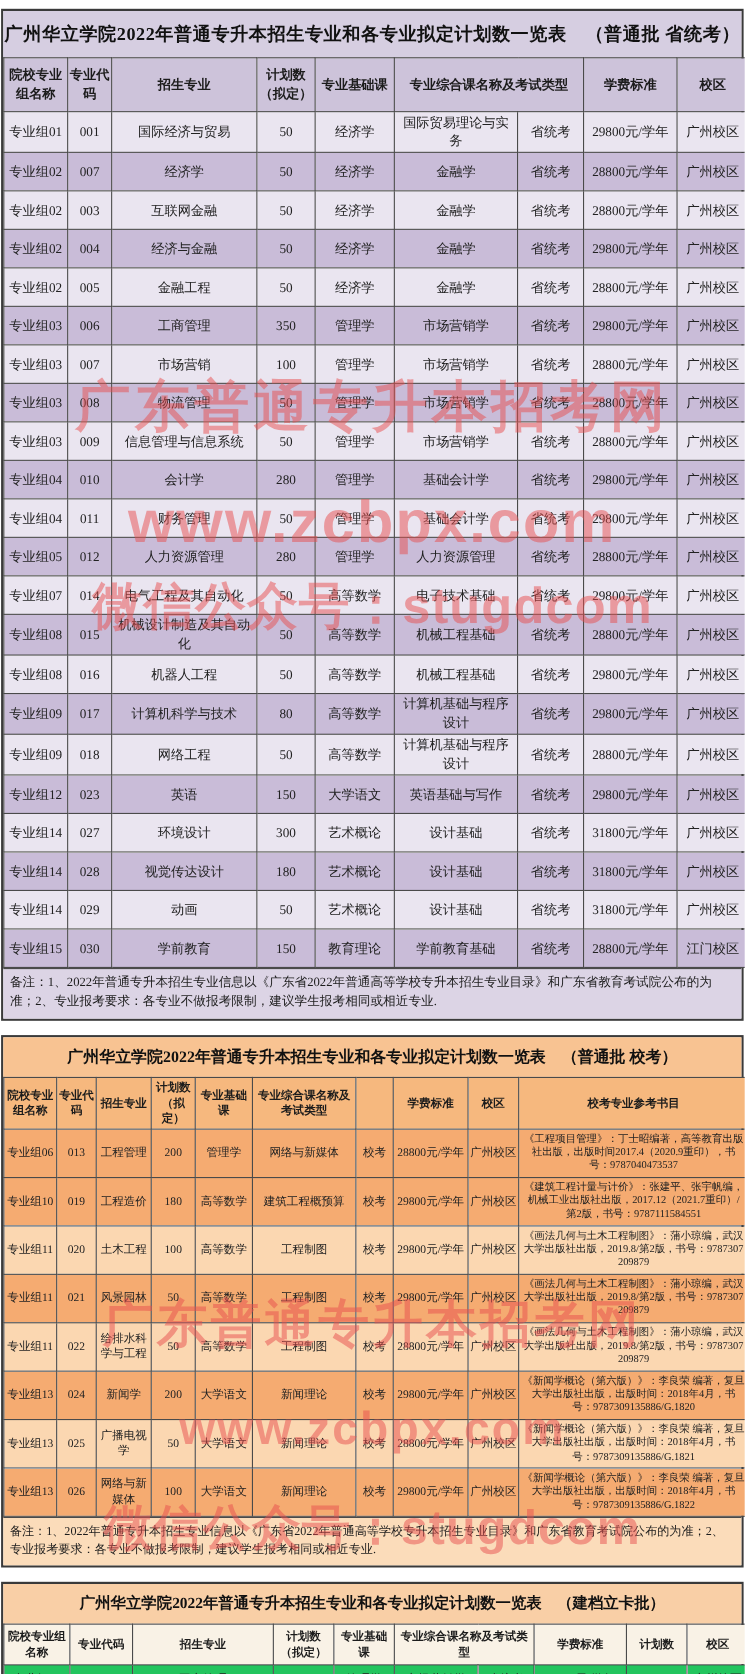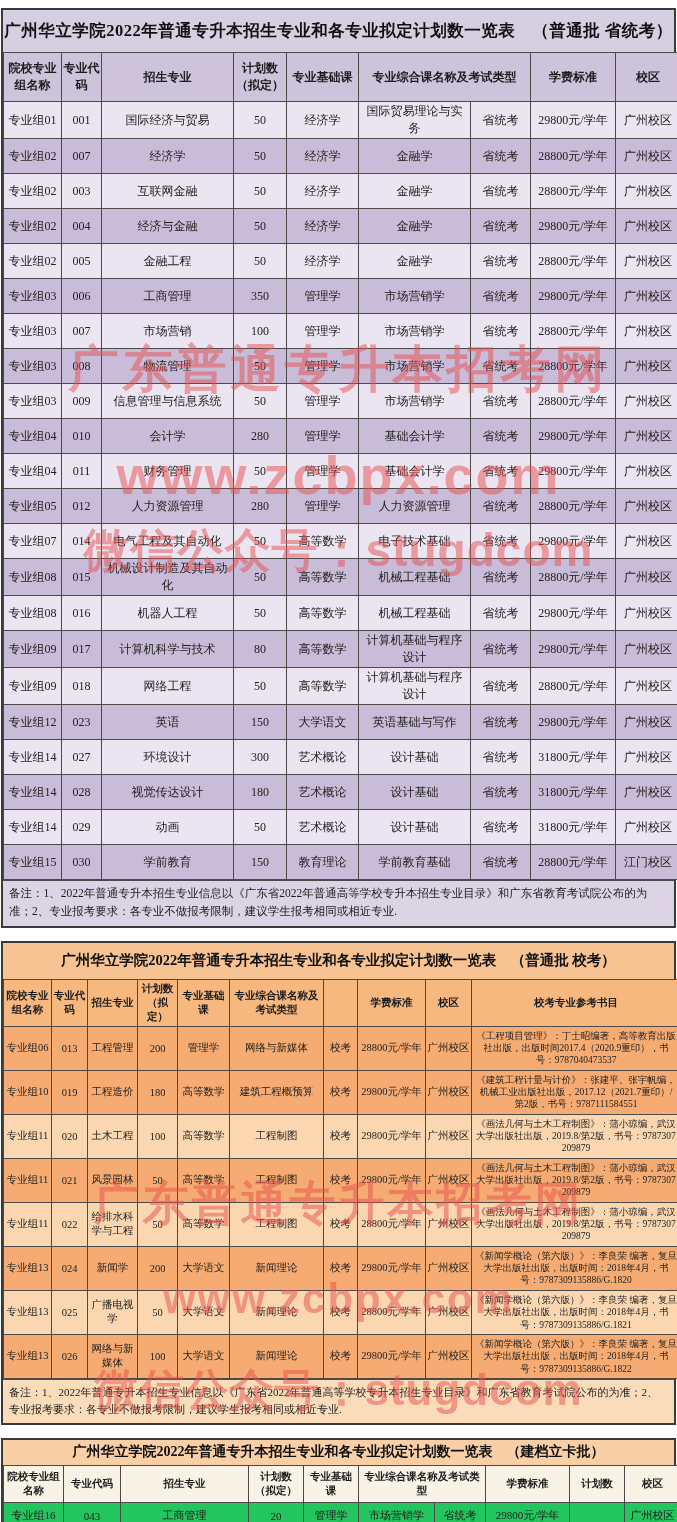--- a/index.html
+++ b/index.html
@@ -40,21 +40,21 @@
   
   .t2 .tbl-title{background:#f8c392;height:36px;font-size:14.5px;}
   .t2 th{background:#f6b87e;height:42px;font-size:10.5px;padding:2px 1px;}
   .t2 tbody td{font-size:10.5px;padding:3px 1px;height:30px;}
   .t2 tbody td.cell-book{font-size:9.5px;line-height:1.3;padding:3px 3px;}
   .t2 tbody tr.dark td{background:#f5ab71;}
   .t2 tbody tr.light td{background:#fbd7b1;}
   .t2 .tbl-note{background:#fbdcba;font-size:11px;}
 
   
-  .t3 .tbl-title{background:#f9cfa6;height:25px;font-size:14px;}
+  .t3 .tbl-title{background:#f9cfa6;height:36px;font-size:14px;}
   .t3 th{background:#f9f2e6;height:34px;font-size:10.5px;padding:1px 1px;}
   .t3 tbody td{height:24px;font-size:11px;padding:1px 2px;}
   .t3 tbody tr.dark td{background:#e2efee;}
   .t3 tbody tr.light td{background:#22c55e;}
 
   
   .wm{
     position:absolute;left:0;width:100%;
     text-align:center;font-family:"Liberation Sans","DejaVu Sans",sans-serif;
     font-weight:bold;color:rgba(231,78,78,0.5);

